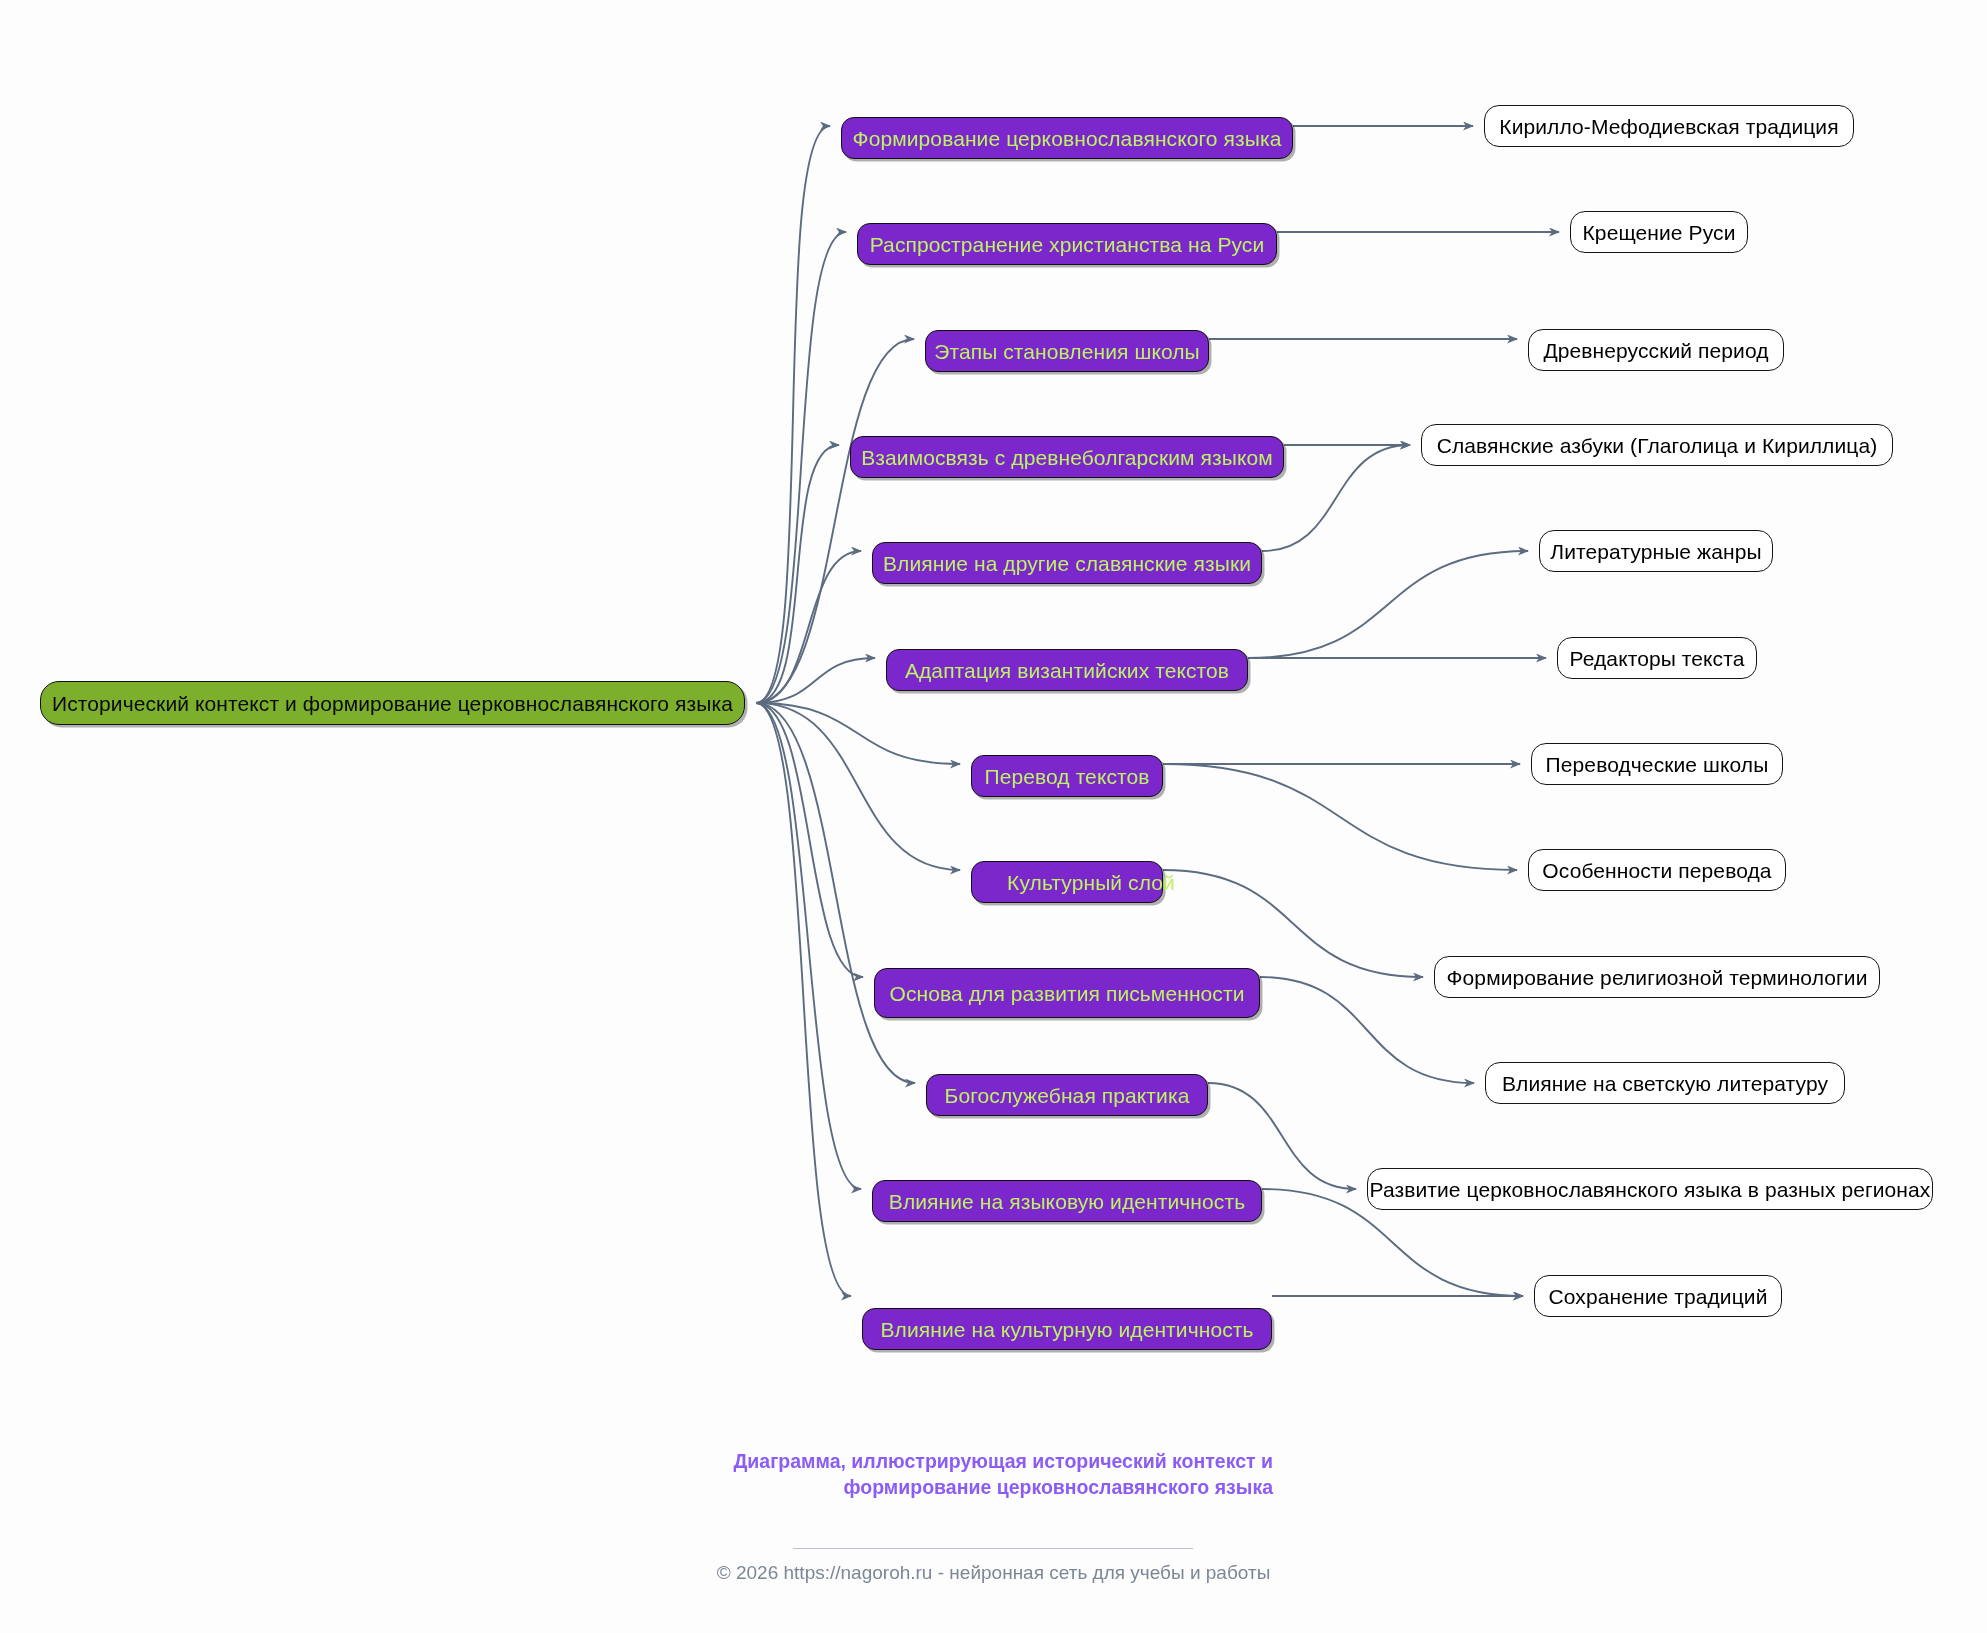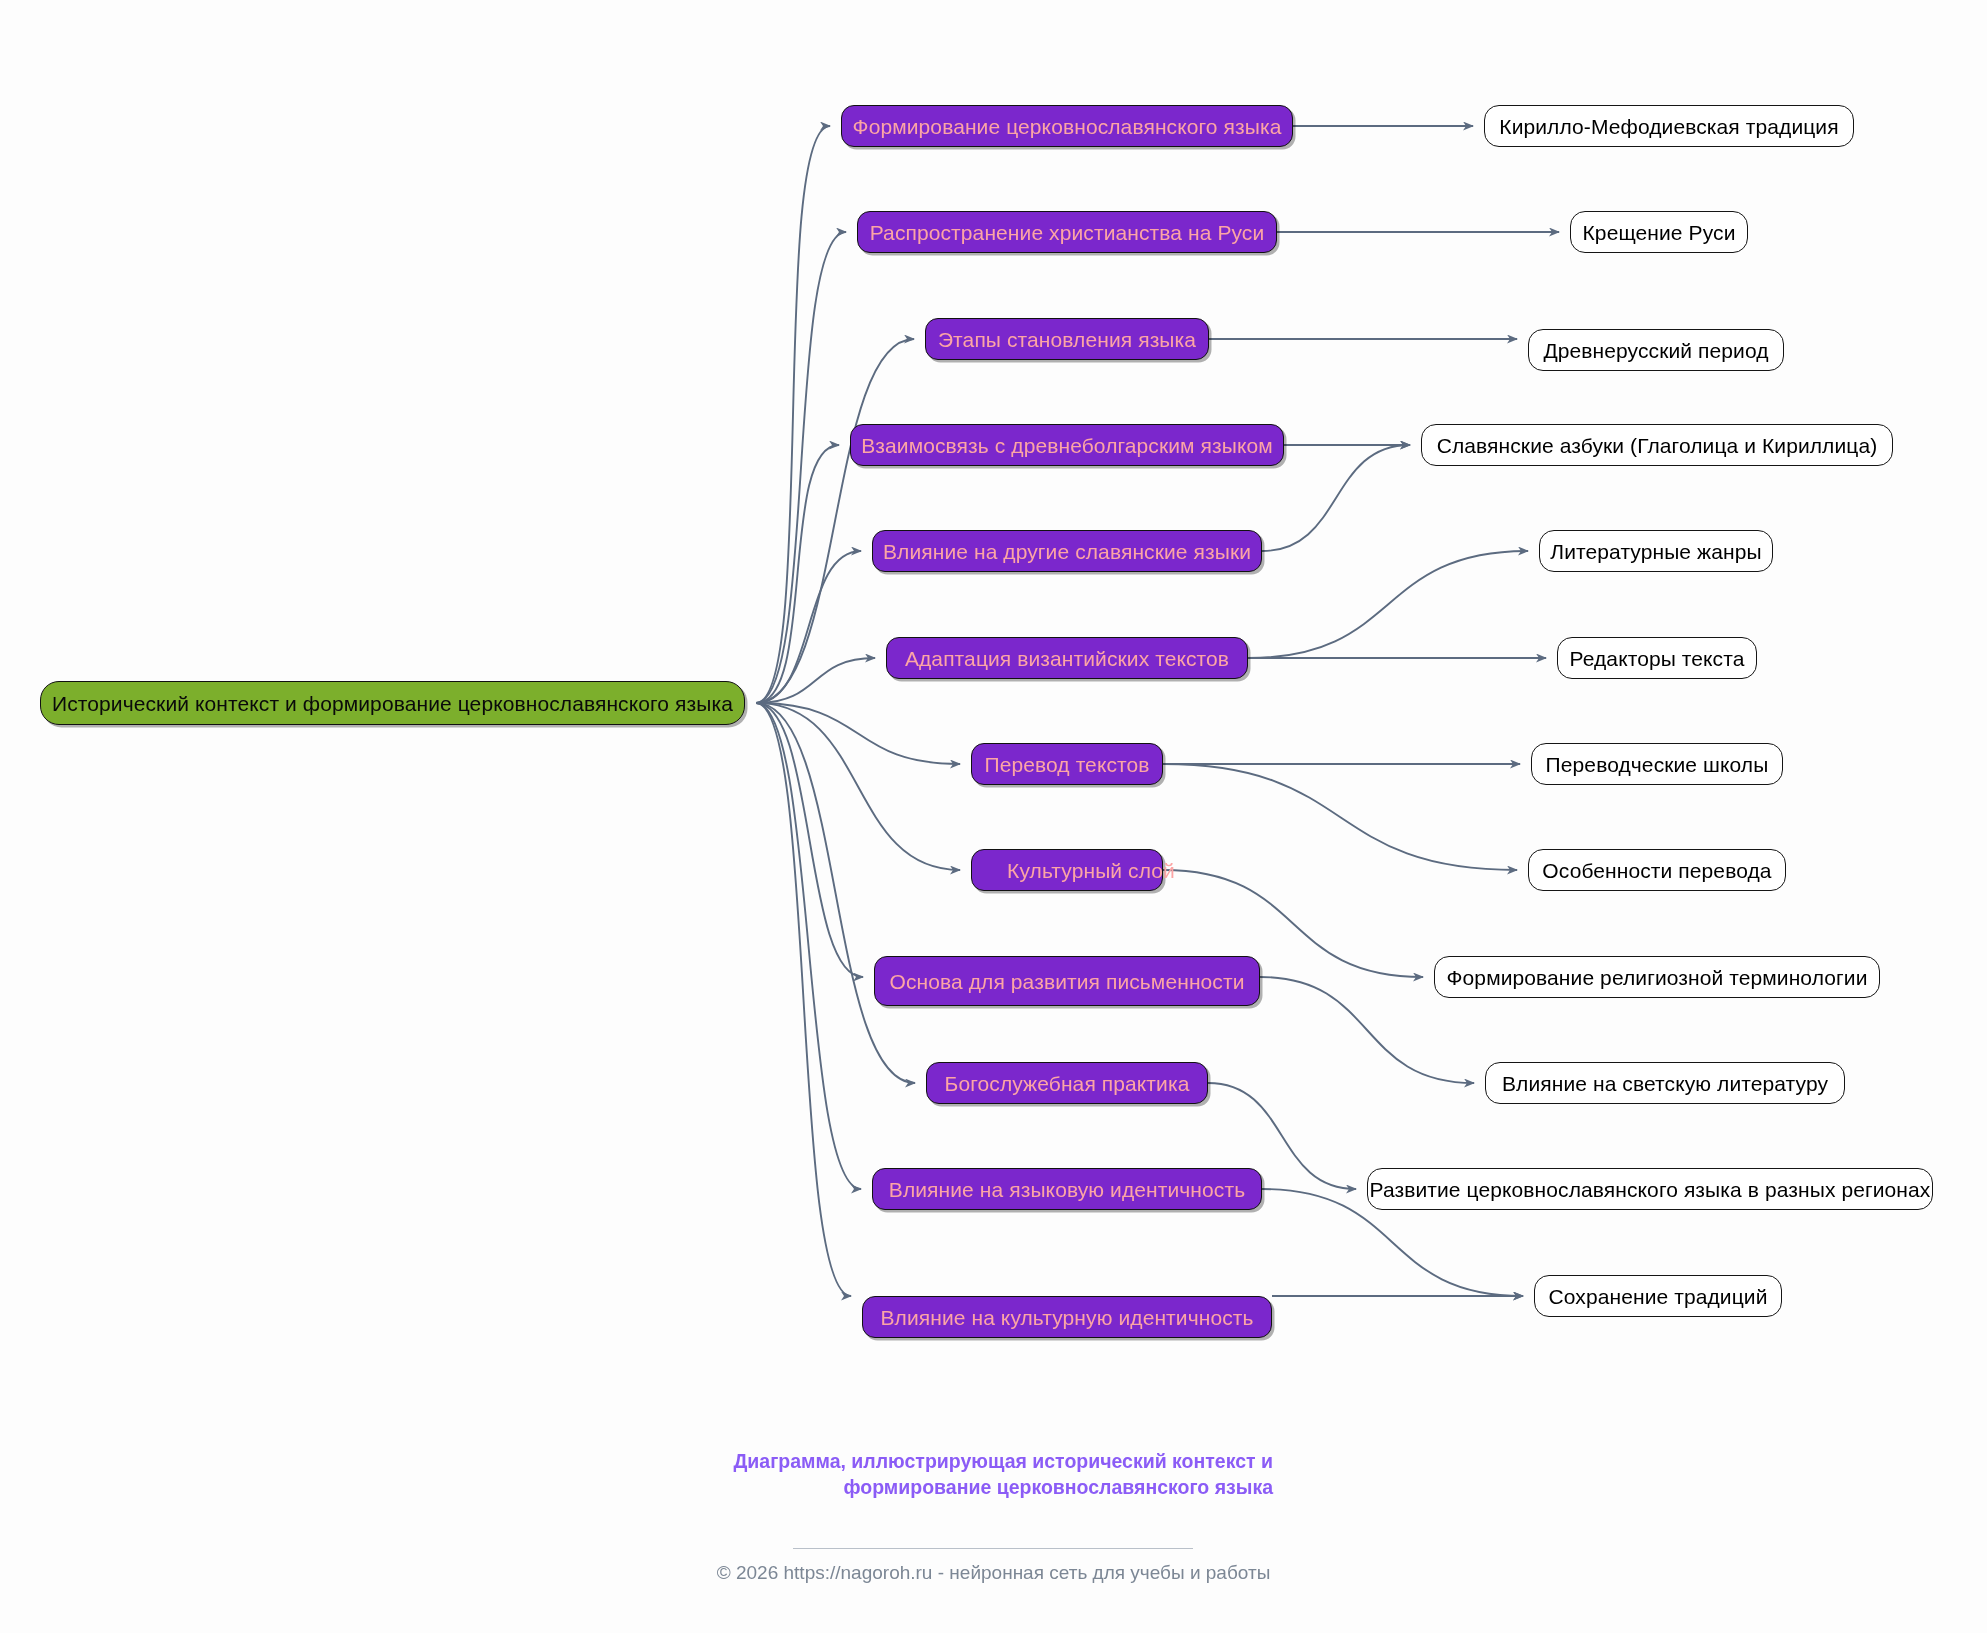--- a/index.html
+++ b/index.html
@@ -40,23 +40,24 @@
   .node-root {
     background: #7CAF2C;
     border: 1.6px solid #111111;
     color: #0a0a0a;
     font-size: 21px;
     box-shadow: 2.5px 2.5px 0 rgba(0,0,0,.30);
   }
   .node-branch {
     background: #7B27CC;
     border: 1.6px solid #111111;
-    color: #fca5a5;
+    color: #bef264;
     font-size: 21px;
     box-shadow: 2.5px 2.5px 0 rgba(0,0,0,.30);
+    margin-top: 12px;
   }
   .node-leaf {
     background: #ffffff;
     border: 1.7px solid #151515;
     color: #000000;
     font-size: 21px;
     border-radius: 15px;
   }
   #footer-title {
     position: absolute;
@@ -132,21 +133,21 @@
       <div class="node node-root" style="left: 40px; top: 681px; width: 705px; height: 44px; border-radius: 19px;">
         <span>Исторический контекст и формирование церковнославянского языка</span>
       </div>
       <div class="node node-branch" style="left: 841px; top: 105px; width: 452px; height: 42px;">
         <span>Формирование церковнославянского языка</span>
       </div>
       <div class="node node-branch" style="left: 857px; top: 211px; width: 420px; height: 42px;">
         <span>Распространение христианства на Руси</span>
       </div>
       <div class="node node-branch" style="left: 925px; top: 318px; width: 284px; height: 42px;">
-        <span>Этапы становления языка</span>
+        <span>Этапы становления школы</span>
       </div>
       <div class="node node-branch" style="left: 850px; top: 424px; width: 434px; height: 42px;">
         <span>Взаимосвязь с древнеболгарским языком</span>
       </div>
       <div class="node node-branch" style="left: 872px; top: 530px; width: 390px; height: 42px;">
         <span>Влияние на другие славянские языки</span>
       </div>
       <div class="node node-branch" style="left: 886px; top: 637px; width: 362px; height: 42px;">
         <span>Адаптация византийских текстов</span>
       </div>

